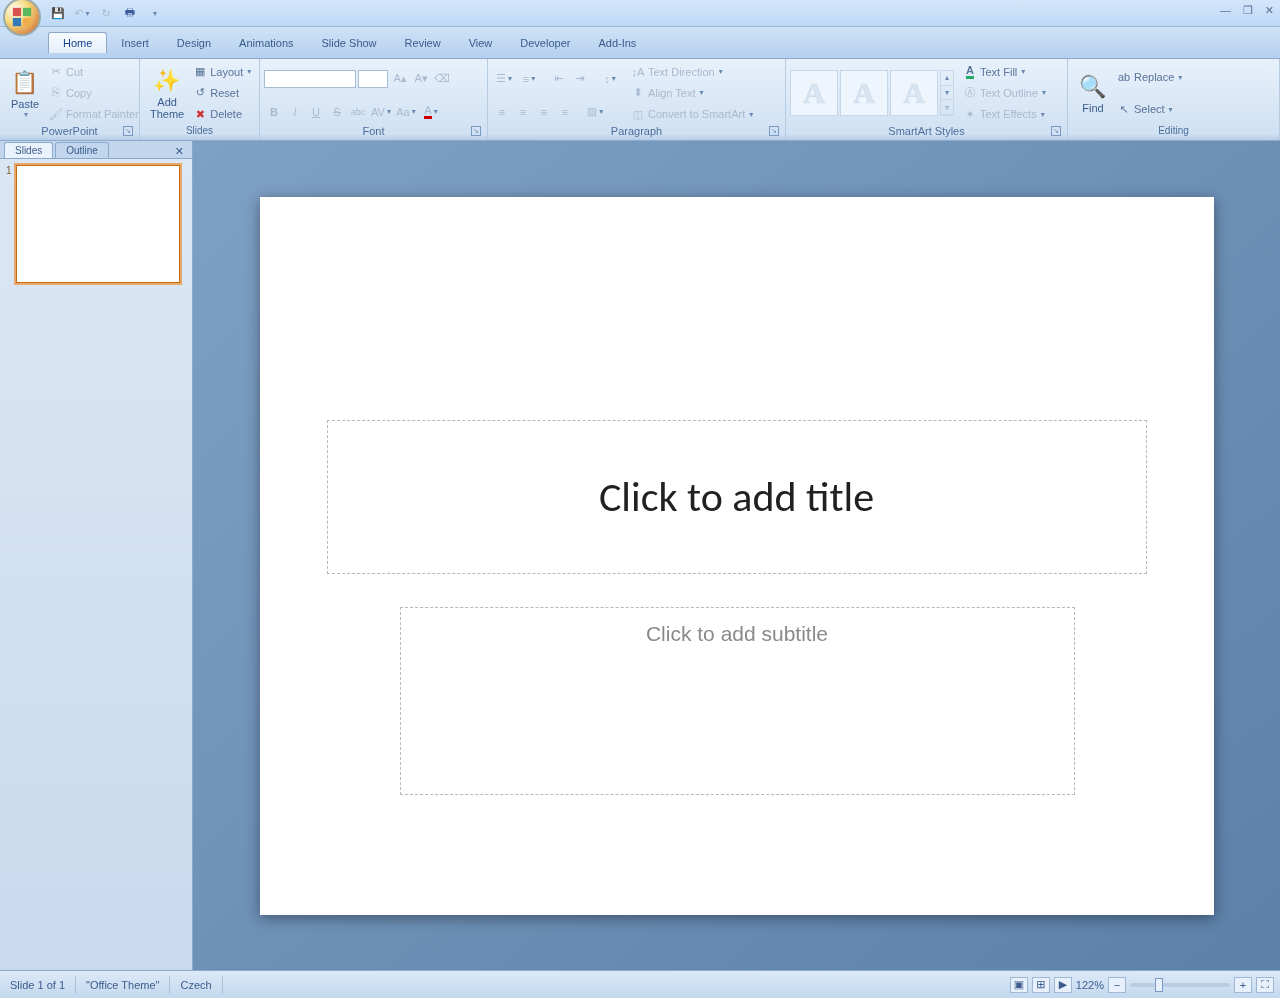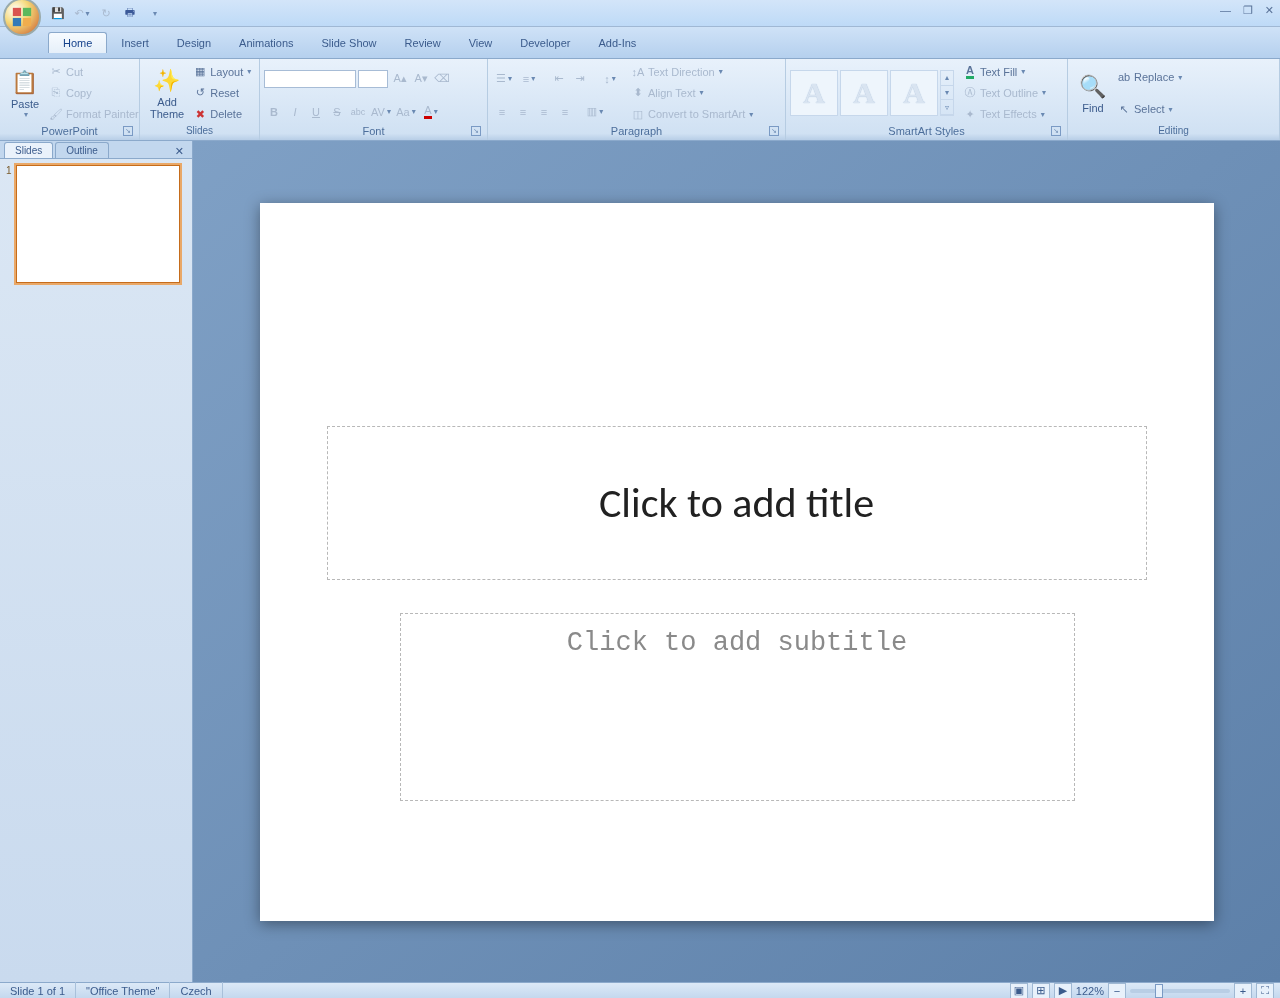--- a/index.html
+++ b/index.html
@@ -43,23 +43,23 @@
 .thumb-wrap{display:flex;gap:4px;}
 .thumb-num{color:#7a5b2a;font-size:10px;}
 .thumb{width:164px;height:118px;background:#fff;border:1px solid #c56c1b;box-shadow:0 0 0 2px #e9a868;}
 .canvas-area{flex:1;background:#7dd3fc;display:flex;flex-direction:column;min-width:0;}
 .canvas-scroll{flex:1;overflow:auto;background:linear-gradient(140deg,#7fa0c5,#5d80a9);display:flex;align-items:center;justify-content:center;}
 .slide{width:954px;height:718px;background:#fff;box-shadow:0 3px 14px rgba(0,0,0,.4);position:relative;}
 .ph{position:absolute;border:1px dashed #b8b8b8;display:flex;align-items:flex-start;justify-content:center;text-align:center;}
 .ph-title{left:67px;top:223px;width:820px;height:154px;align-items:center;}
 .ph-title span{font-size:42px;color:#212121;font-family:Calibri,sans-serif;}
 .ph-sub{left:140px;top:410px;width:675px;height:188px;padding-top:14px;}
-.ph-sub span{font-size:27px;color:#8a8a8a;font-family:Liberation Mono, monospace;}
+.ph-sub span{font-size:21px;color:#8a8a8a;font-family:Liberation Sans, sans-serif;}
 .notes{height:50px;background:#fff;border-top:1px solid #9aa;padding:8px 10px;color:#555;font-size:12px;}
-.statusbar{height:16px;background:linear-gradient(#dce9f7,#c4d8ee);border-top:1px solid #8ba9cb;display:flex;align-items:center;color:#3b5b8c;font-size:11px;}
+.statusbar{height:28px;background:linear-gradient(#dce9f7,#c4d8ee);border-top:1px solid #8ba9cb;display:flex;align-items:center;color:#3b5b8c;font-size:11px;}
 .status-cell{padding:0 10px;border-right:1px solid #a8c0da;height:18px;display:flex;align-items:center;}
 .status-right{margin-left:auto;display:flex;align-items:center;gap:4px;padding-right:6px;}
 .viewbtn{width:18px;height:16px;border:1px solid #9fb8d3;background:#e8f1fb;display:flex;align-items:center;justify-content:center;font-size:9px;}
 .zoom-track{width:100px;height:4px;background:#b9cee5;position:relative;border-radius:2px;}
 .zoom-thumb{position:absolute;width:8px;height:14px;background:#e8f1fb;border:1px solid #7a9ac4;top:-5px;left:25px;}
 .disabled{color:#a9b9ce !important;}
 .drop{font-size:8px;margin-left:2px;color:#6a89b2;}
 svg{display:block;}
 </style>
 </head>

